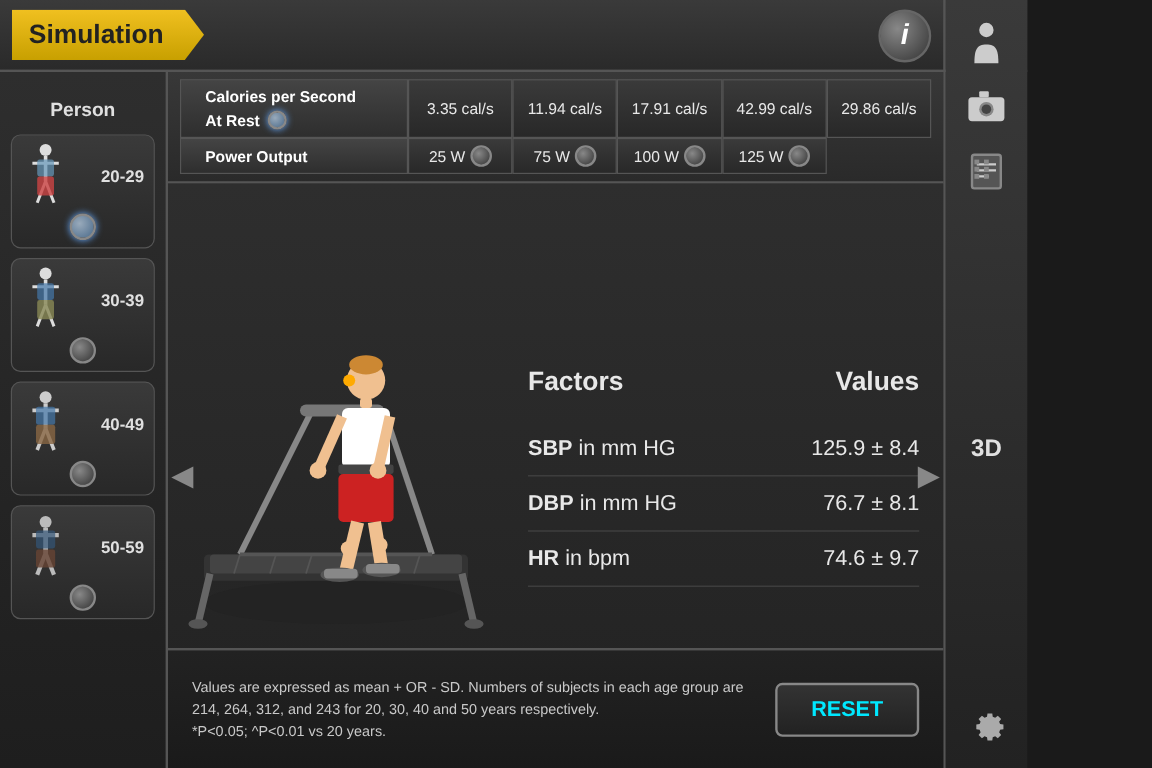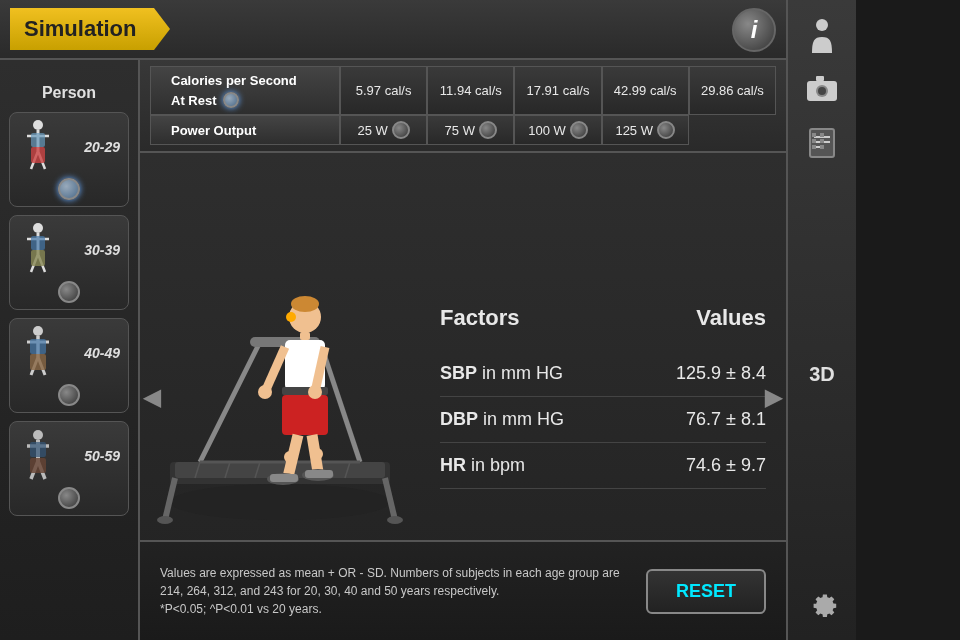--- a/index.html
+++ b/index.html
@@ -165,21 +165,20 @@
       align-items: center;
       justify-content: center;
     }
 
     .age-label {
       color: #e0e0e0;
       font-size: 14px;
       font-weight: bold;
       flex: 1;
       text-align: right;
-      font-style: italic;
     }
 
     .radio-btn {
       width: 22px;
       height: 22px;
       border-radius: 50%;
       background: radial-gradient(circle at 35% 35%, #888, #333);
       border: 2px solid #888;
       margin: 4px auto 0;
       cursor: pointer;
@@ -522,21 +521,21 @@
           <div class="table-row-label">
             <div>
               <div>Calories per Second</div>
               <div style="margin-top:4px; display:flex; align-items:center; gap:6px;">
                 <span style="font-size:13px; font-weight:bold;">At Rest</span>
                 <span class="at-rest-indicator"></span>
               </div>
             </div>
           </div>
           <div class="table-data-cell">
-            <span>5.97 cal/s</span>
+            <span>3.35 cal/s</span>
           </div>
           <div class="table-data-cell">
             <span>11.94 cal/s</span>
           </div>
           <div class="table-data-cell">
             <span>17.91 cal/s</span>
           </div>
           <div class="table-data-cell">
             <span>42.99 cal/s</span>
           </div>

